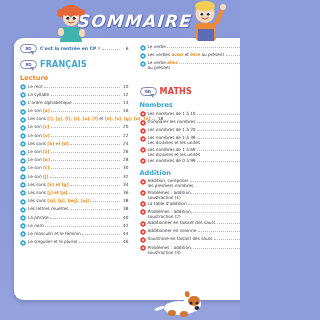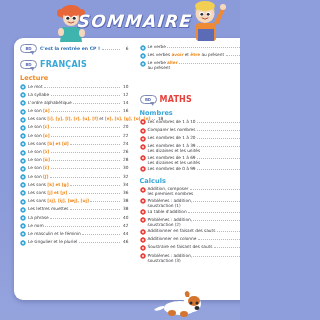--- a/index.html
+++ b/index.html
@@ -704,21 +704,21 @@
               <div class="entry-line">
                 <span class="entry-label">Le verbe <span class="hl-o">aller</span></span>
                 <span class="dots"></span>
                 <span class="page">52</span>
               </div>
               <span class="entry-label2">au présent</span>
             </div>
           </div>
         </div>
 
-      <div class="badge-row" style="margin-top:23px;">
+      <div class="badge-row" style="margin-top:15px;">
         <span class="bubble">
           <span class="bubble-txt">BD</span>
         </span>
         <span class="badge-label ma">MATHS</span>
       </div>
 
       <div id="right-sections">
           <div class="section-head ma">Nombres</div>
           <div class="entry">
             <svg viewBox="0 0 10 10" class="bullet">
@@ -841,21 +841,21 @@
               <circle cx="5" cy="5" r="1.5" fill="#ffffff"></circle>
             </svg>
             <div class="entry-body">
               <div class="entry-line">
                 <span class="entry-label">Les nombres de 0 à 99</span>
                 <span class="dots"></span>
                 <span class="page">66</span>
               </div>
             </div>
           </div>
-          <div class="section-head ma">Calculs</div>
+          <div class="section-head ma">Addition</div>
           <div class="entry">
             <svg viewBox="0 0 10 10" class="bullet">
               <circle cx="8.10" cy="5.00" r="1.7" fill="#e8413c"></circle>
               <circle cx="7.19" cy="7.19" r="1.7" fill="#e8413c"></circle>
               <circle cx="5.00" cy="8.10" r="1.7" fill="#e8413c"></circle>
               <circle cx="2.81" cy="7.19" r="1.7" fill="#e8413c"></circle>
               <circle cx="1.90" cy="5.00" r="1.7" fill="#e8413c"></circle>
               <circle cx="2.81" cy="2.81" r="1.7" fill="#e8413c"></circle>
               <circle cx="5.00" cy="1.90" r="1.7" fill="#e8413c"></circle>
               <circle cx="7.19" cy="2.81" r="1.7" fill="#e8413c"></circle>

